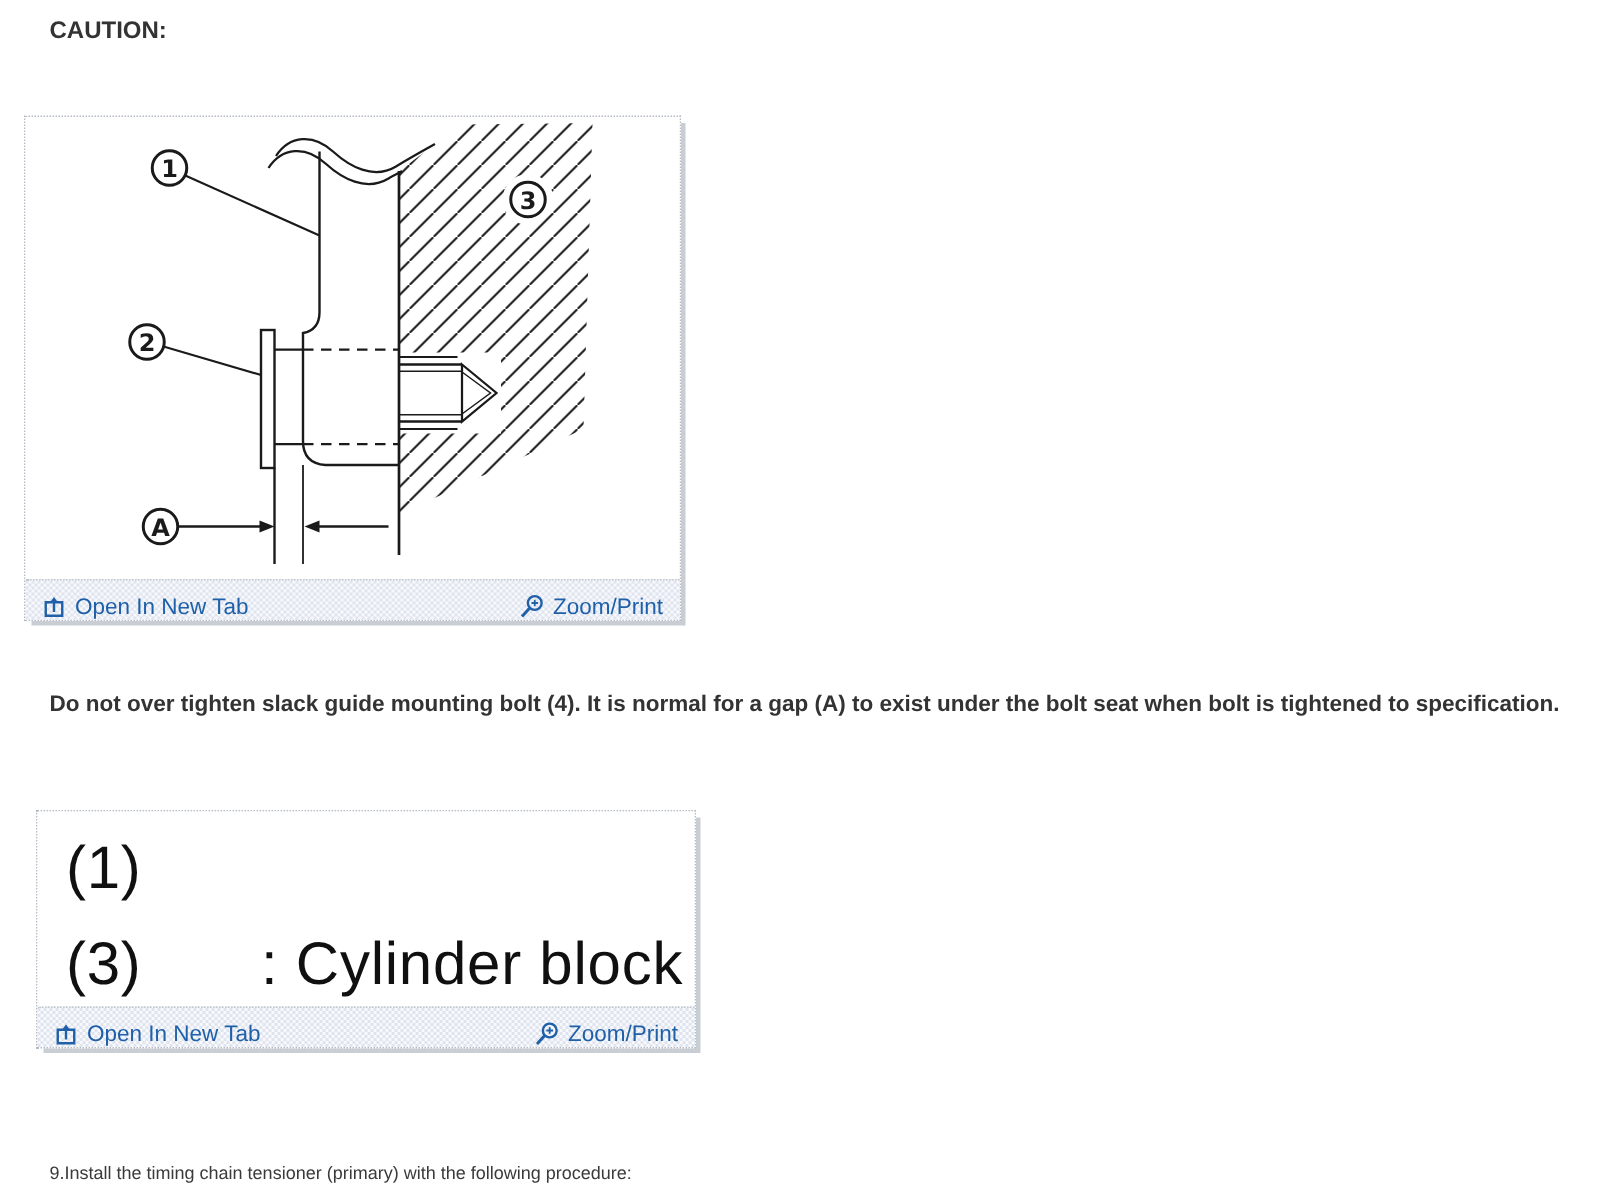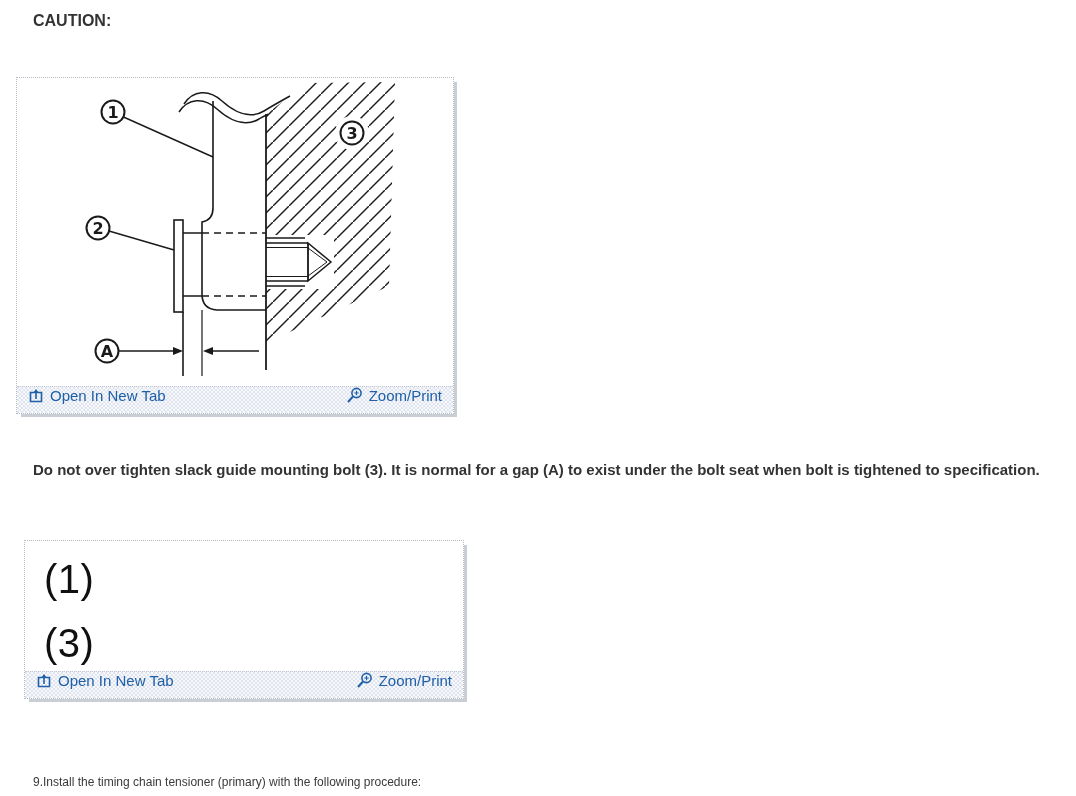--- a/index.html
+++ b/index.html
@@ -30,21 +30,21 @@
     background:#ffffff;
     box-shadow:4px 4px 0 -1px #c9cdd4;
   }
   .panel-1 { left:16px; top:77px;  width:438px; }
   .panel-2 { left:24px; top:540px; width:440px; }
   .panel-image { background:#ffffff; overflow:hidden; }
   .panel-1 .panel-image { width:436px; height:308px; }
   .panel-2 .panel-image { width:438px; height:130px; padding:6px 0 0 19px; }
   .panel-toolbar {
     height:27px;
-    display:flex; align-items:flex-start; justify-content:space-between;
+    display:flex; align-items:flex-end; justify-content:space-between;
     padding:0 11px;
     border-top:1px dotted #c3c9d2;
     background-color:#e7ebf2;
     background-image:conic-gradient(#f7f9fc 0 25%, #dfe4ee 0 50%, #f7f9fc 0 75%, #dfe4ee 0);
     background-size:4px 4px;
   }
   .tb-link {
     display:flex; align-items:center; gap:6px;
     color:#2060a8; font-size:15px; text-decoration:none; cursor:pointer;
   }
@@ -145,29 +145,30 @@
           <circle cx="10.5" cy="6" r="4.6" fill="none" stroke="#2060a8" stroke-width="1.6"></circle>
           <path d="M7,9.5 L2,15" stroke="#2060a8" stroke-width="2" fill="none"></path>
           <path d="M8.3,6 h4.4 M10.5,3.8 v4.4" stroke="#2060a8" stroke-width="1.2" fill="none"></path>
         </svg>
       </span>
       <span>Zoom/Print</span>
     </a>
   </div>
 </div>
 
-<p class="warning">Do not over tighten slack guide mounting bolt (3). It is normal for a gap (A) to exist under the bolt seat when bolt is tightened to specification.</p>
+<p class="warning">Do not over tighten slack guide mounting bolt (4). It is normal for a gap (A) to exist under the bolt seat when bolt is tightened to specification.</p>
 
 <div class="panel panel-2">
   <div class="panel-image">
     <div class="legend-row">
       <span class="legend-num">(1)</span>
     </div>
     <div class="legend-row">
       <span class="legend-num">(3)</span>
+      <span class="legend-label">: Cylinder block</span>
     </div>
   </div>
   <div class="panel-toolbar">
     <a class="tb-link">
       <span>
         <svg width="16" height="16" viewBox="0 0 16 16">
           <path d="M2.5,4.5 h11 v9 h-11 z" fill="none" stroke="#2060a8" stroke-width="1.6"></path>
           <path d="M8,11 L8,3.5" stroke="#2060a8" stroke-width="1.6" fill="none"></path>
           <polygon points="8,1 11,5 5,5" fill="#2060a8"></polygon>
         </svg>

